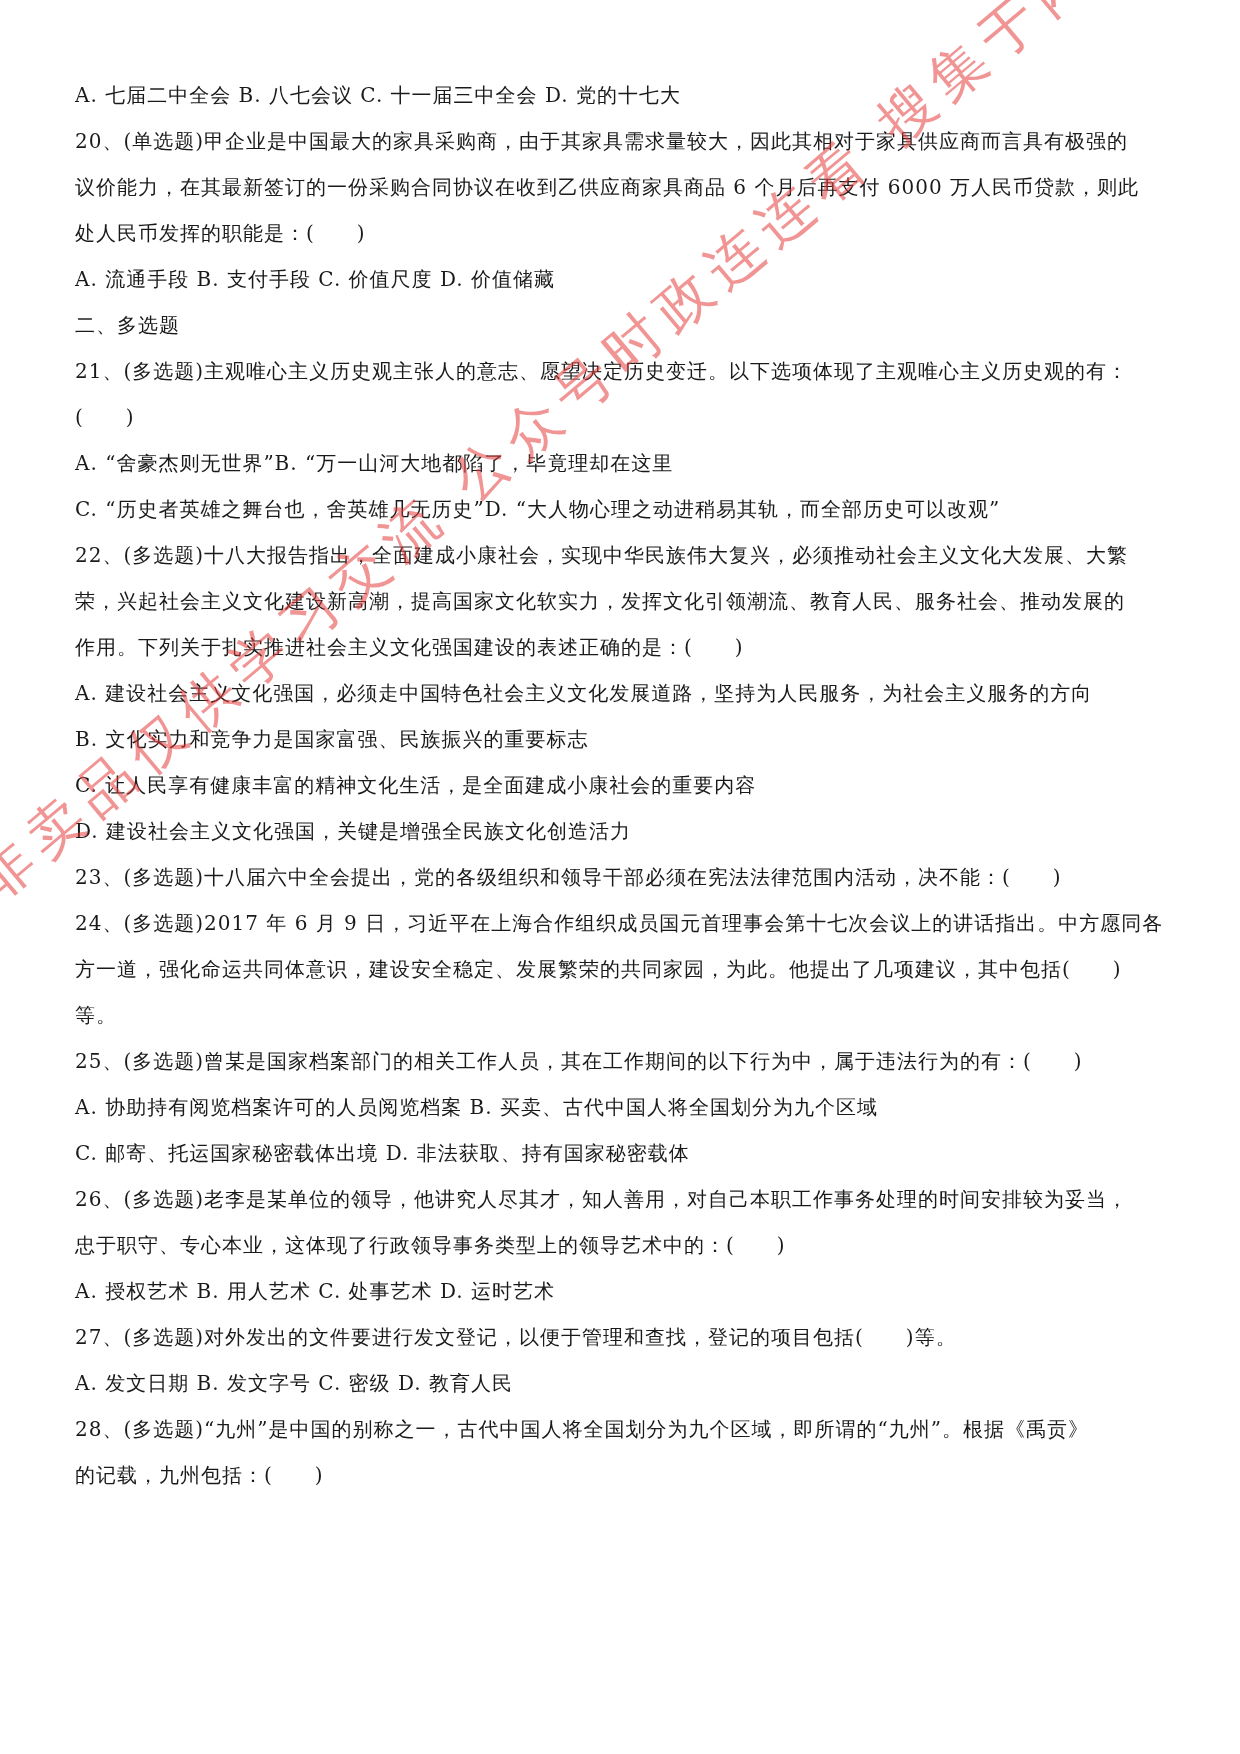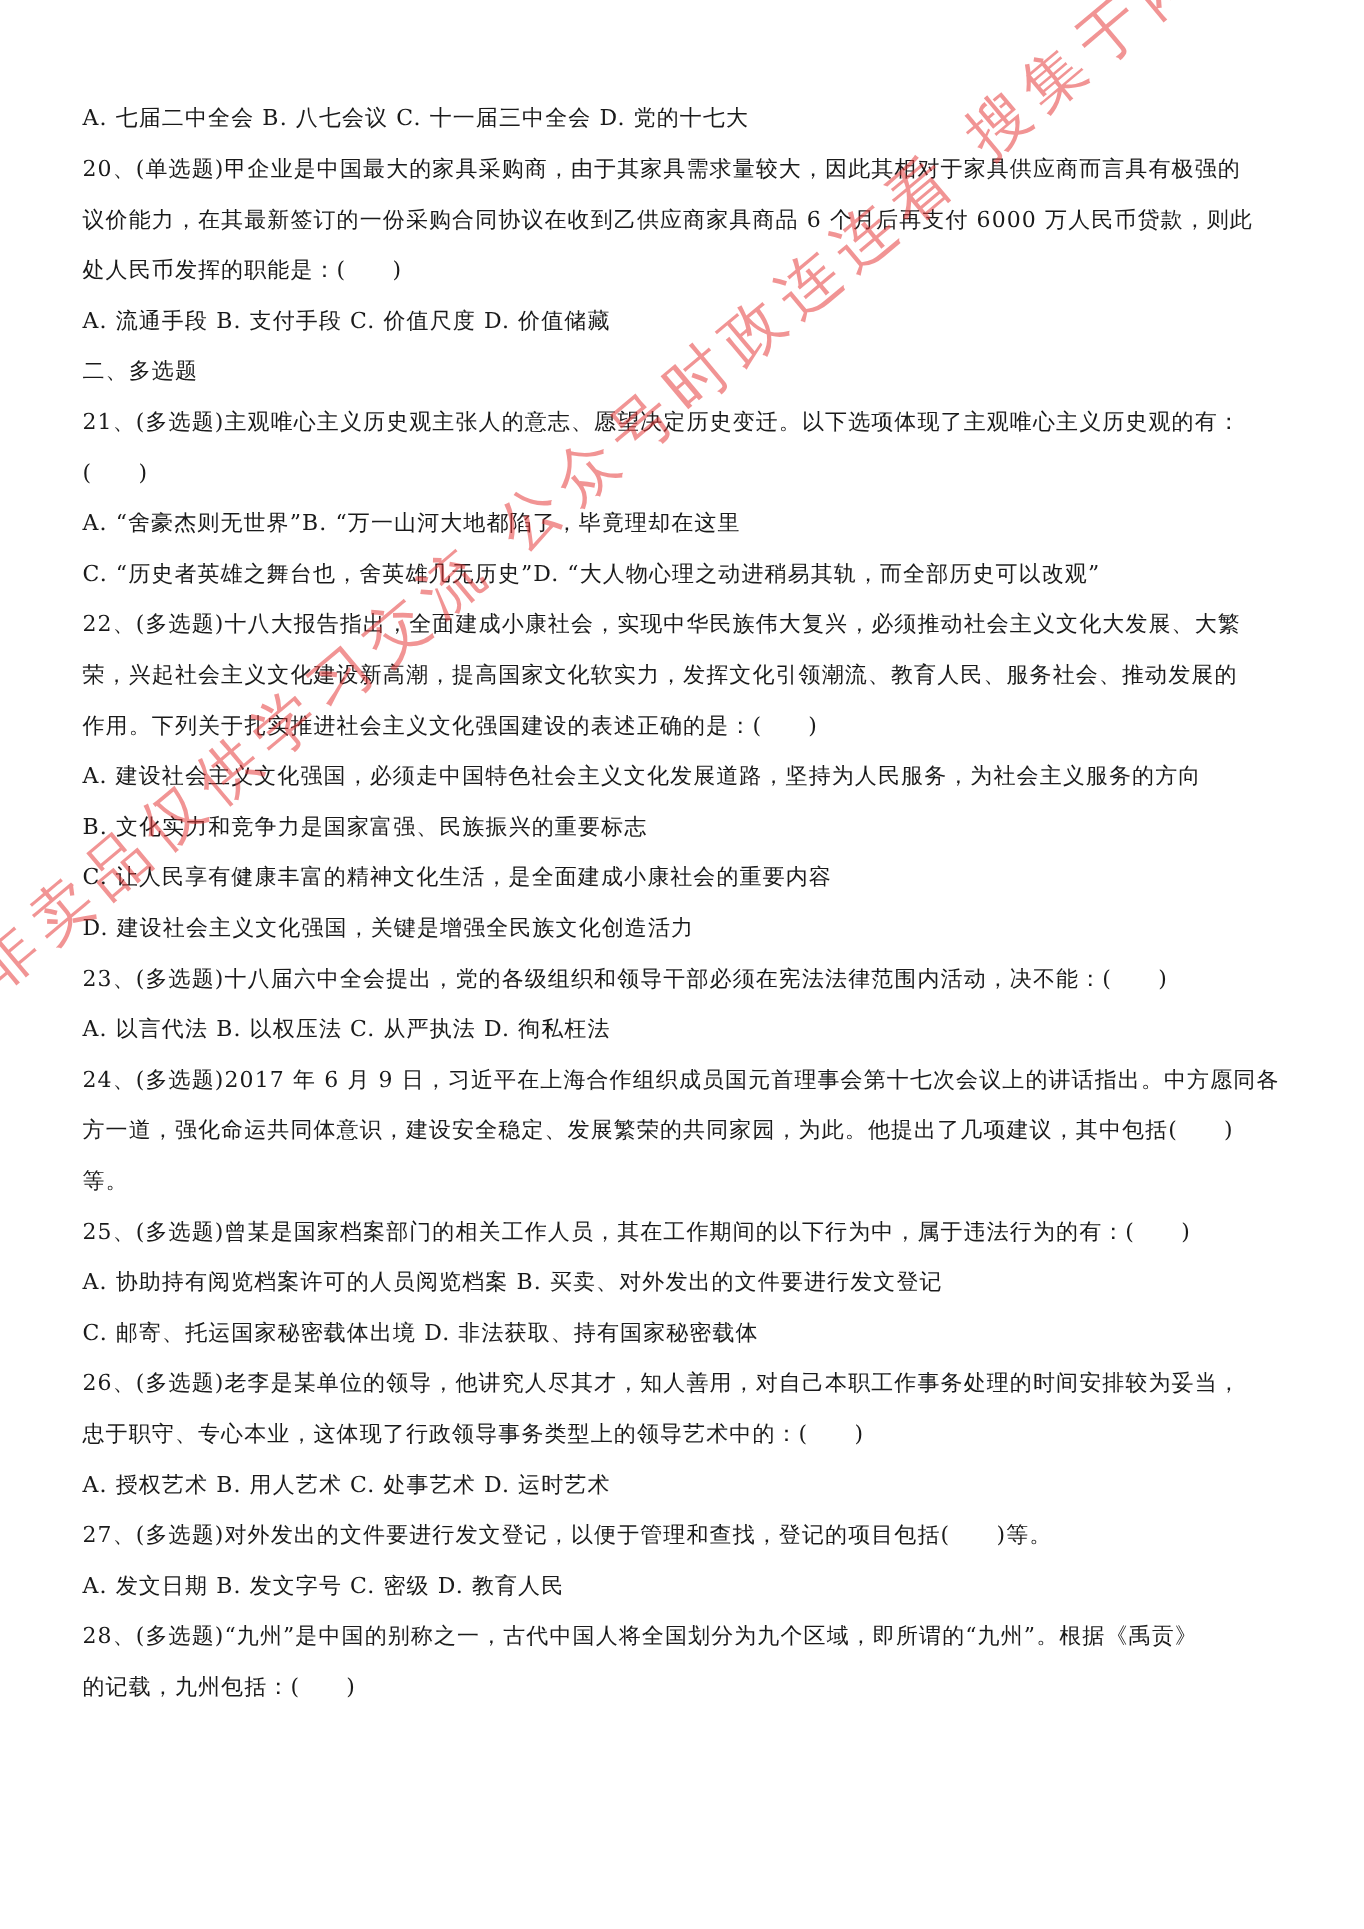--- a/index.html
+++ b/index.html
@@ -11,21 +11,21 @@
       width: 1240px;
       height: 1754px;
       position: relative;
       overflow: hidden;
       font-family: "DejaVu Serif", "Liberation Serif", serif;
       color: #1a1a1a;
     }
     .page {
       position: absolute;
       left: 75px;
-      top: 84px;
+      top: 72px;
       width: 1100px;
     }
     .line {
       font-size: 20px;
       line-height: 46px;
       height: 46px;
       white-space: nowrap;
       letter-spacing: 1px;
     }
     .watermark {
@@ -67,26 +67,25 @@
   <div class="line">A. “舍豪杰则无世界”B. “万一山河大地都陷了，毕竟理却在这里</div>
   <div class="line">C. “历史者英雄之舞台也，舍英雄几无历史”D. “大人物心理之动进稍易其轨，而全部历史可以改观”</div>
   <div class="line">22、(多选题)十八大报告指出，全面建成小康社会，实现中华民族伟大复兴，必须推动社会主义文化大发展、大繁</div>
   <div class="line">荣，兴起社会主义文化建设新高潮，提高国家文化软实力，发挥文化引领潮流、教育人民、服务社会、推动发展的</div>
   <div class="line">作用。下列关于扎实推进社会主义文化强国建设的表述正确的是：(　　)</div>
   <div class="line">A. 建设社会主义文化强国，必须走中国特色社会主义文化发展道路，坚持为人民服务，为社会主义服务的方向</div>
   <div class="line">B. 文化实力和竞争力是国家富强、民族振兴的重要标志</div>
   <div class="line">C. 让人民享有健康丰富的精神文化生活，是全面建成小康社会的重要内容</div>
   <div class="line">D. 建设社会主义文化强国，关键是增强全民族文化创造活力</div>
   <div class="line">23、(多选题)十八届六中全会提出，党的各级组织和领导干部必须在宪法法律范围内活动，决不能：(　　)</div>
-  <div class="line">A. 以言代法 B. 以权压法 C. 从严执法 D. 徇私枉法</div>
   <div class="line">24、(多选题)2017 年 6 月 9 日，习近平在上海合作组织成员国元首理事会第十七次会议上的讲话指出。中方愿同各</div>
   <div class="line">方一道，强化命运共同体意识，建设安全稳定、发展繁荣的共同家园，为此。他提出了几项建议，其中包括(　　)</div>
   <div class="line">等。</div>
   <div class="line">25、(多选题)曾某是国家档案部门的相关工作人员，其在工作期间的以下行为中，属于违法行为的有：(　　)</div>
-  <div class="line">A. 协助持有阅览档案许可的人员阅览档案 B. 买卖、对外发出的文件要进行发文登记</div>
+  <div class="line">A. 协助持有阅览档案许可的人员阅览档案 B. 买卖、古代中国人将全国划分为九个区域</div>
   <div class="line">C. 邮寄、托运国家秘密载体出境 D. 非法获取、持有国家秘密载体</div>
   <div class="line">26、(多选题)老李是某单位的领导，他讲究人尽其才，知人善用，对自己本职工作事务处理的时间安排较为妥当，</div>
   <div class="line">忠于职守、专心本业，这体现了行政领导事务类型上的领导艺术中的：(　　)</div>
   <div class="line">A. 授权艺术 B. 用人艺术 C. 处事艺术 D. 运时艺术</div>
   <div class="line">27、(多选题)对外发出的文件要进行发文登记，以便于管理和查找，登记的项目包括(　　)等。</div>
   <div class="line">A. 发文日期 B. 发文字号 C. 密级 D. 教育人民</div>
   <div class="line">28、(多选题)“九州”是中国的别称之一，古代中国人将全国划分为九个区域，即所谓的“九州”。根据《禹贡》</div>
   <div class="line">的记载，九州包括：(　　)</div>
 </div>
 

